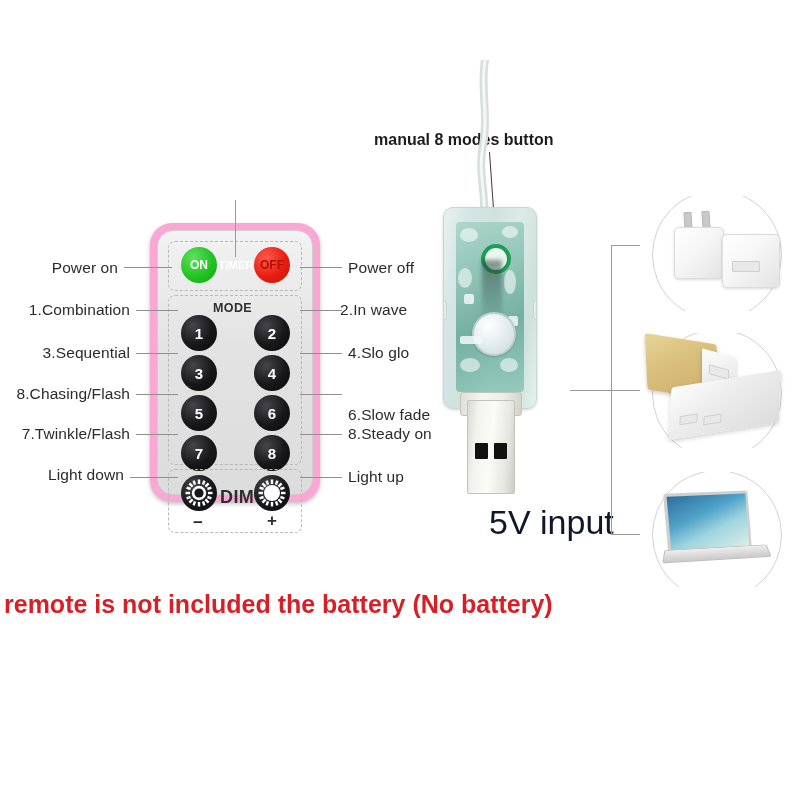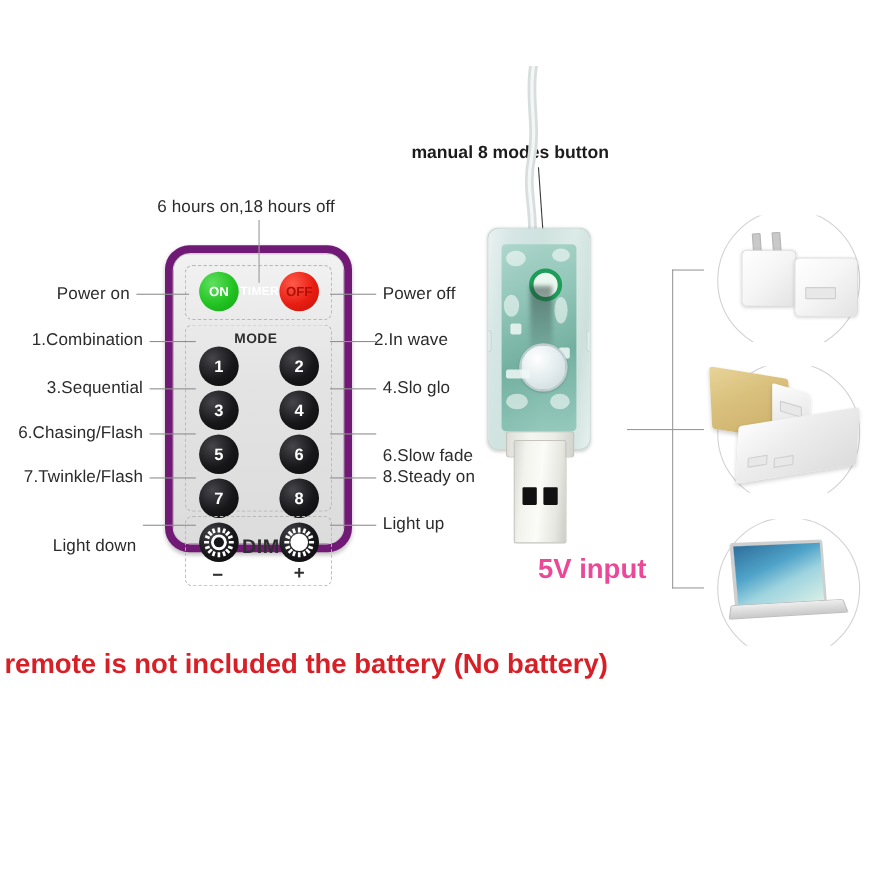--- a/index.html
+++ b/index.html
@@ -11,21 +11,21 @@
   .lbl{position:absolute;font-size:15.5px;color:#2b2b2b;white-space:nowrap;letter-spacing:.1px;}
   .lbl.r{text-align:left;}
   .lbl.l{text-align:right;}
 
   
   .lead{position:absolute;height:1px;background:#8f8f8f;}
   .leadv{position:absolute;width:1px;background:#9a9a9a;}
 
   
   .remote{position:absolute;left:150px;top:223px;width:170px;height:279px;
-          background:#701a75;border-radius:22px;
+          background:#f9a8d4;border-radius:22px;
           box-shadow:0 2px 4px rgba(0,0,0,.25);}
   .remote-face{position:absolute;left:7px;top:7px;right:7px;bottom:7px;
           background:linear-gradient(180deg,#f2f2f2 0%,#e3e3e3 45%,#dcdcdc 100%);
           border-radius:16px;border:1px solid #cfcfcf;}
   .grp{position:absolute;border:1px dashed #b8b8b8;border-radius:7px;}
   .grp-top{left:10px;top:10px;right:10px;height:48px;}
   .grp-mid{left:10px;top:64px;right:10px;height:168px;}
   .grp-dim{left:10px;top:238px;right:10px;height:62px;}
 
   .key{position:absolute;border-radius:50%;display:flex;align-items:center;
@@ -96,21 +96,21 @@
       box-shadow:0 2px 4px rgba(0,0,0,.2);}
   .bank-silver{position:absolute;
       background:linear-gradient(150deg,#fdfdfd 0%,#ededed 40%,#dcdcdc 100%);
       box-shadow:0 2px 4px rgba(0,0,0,.18);}
 
   .lap-screen{position:absolute;background:linear-gradient(160deg,#2f6f9c 0%,#4fa3c9 35%,#9fd4df 60%,#d9efe6 100%);
       border:3px solid #cfcfcf;border-radius:3px;}
   .lap-base{position:absolute;background:linear-gradient(180deg,#eeeeee,#c9c9c9);
       border:1px solid #bdbdbd;}
 
-  .bigtext{position:absolute;font-size:25px;font-weight:bold;color:#ec4899;white-space:nowrap;}
+  .bigtext{position:absolute;font-size:34px;font-weight:normal;color:#0f172a;white-space:nowrap;}
   .modetitle{position:absolute;font-size:16px;font-weight:bold;color:#1c1c1c;white-space:nowrap;}
   .warn{position:absolute;font-size:25px;font-weight:bold;color:#d81f26;white-space:nowrap;}
   .thinline{position:absolute;background:#3a3a3a;}
   .bracket{position:absolute;background:#9a9a9a;}
 </style>
 </head>
 <body>
 
 <div class="stage">
 
@@ -255,39 +255,38 @@
               <line x1="19" y1="6.6" x2="20.4" y2="2.6"></line>
           </g>
           <circle cx="15" cy="15" r="8" fill="#ffffff"></circle>
         </svg>
       </div>
       <div class="pm" style="left:35px;top:282px;">−</div>
       <div class="pm" style="left:109px;top:280px;">+</div>
     </div>
   </div>
 
-  <div class="lbl" style="left:143px;top:180px;">6 hours on,18 hours off</div>
   <div class="leadv" style="left:235px;top:200px;height:57px;"></div>
 
   <div class="lbl l" style="left:0px;top:259px;width:118px;">Power on</div>
   <div class="lead" style="left:124px;top:267px;width:48px;"></div>
 
   <div class="lbl l" style="left:0px;top:301px;width:130px;">1.Combination</div>
   <div class="lead" style="left:136px;top:310px;width:42px;"></div>
 
   <div class="lbl l" style="left:0px;top:344px;width:130px;">3.Sequential</div>
   <div class="lead" style="left:136px;top:353px;width:42px;"></div>
 
-  <div class="lbl l" style="left:0px;top:385px;width:130px;">6.Chasing/Flash</div>
+  <div class="lbl l" style="left:0px;top:385px;width:130px;">8.Chasing/Flash</div>
   <div class="lead" style="left:136px;top:394px;width:42px;"></div>
 
   <div class="lbl l" style="left:0px;top:425px;width:130px;">7.Twinkle/Flash</div>
   <div class="lead" style="left:136px;top:434px;width:42px;"></div>
 
-  <div class="lbl l" style="left:0px;top:488px;width:124px;">Light down</div>
+  <div class="lbl l" style="left:0px;top:466px;width:124px;">Light down</div>
   <div class="lead" style="left:130px;top:477px;width:48px;"></div>
 
   <div class="lead" style="left:300px;top:267px;width:42px;"></div>
   <div class="lbl r" style="left:348px;top:259px;">Power off</div>
 
   <div class="lead" style="left:300px;top:310px;width:42px;"></div>
   <div class="lbl r" style="left:340px;top:301px;">2.In wave</div>
 
   <div class="lead" style="left:300px;top:353px;width:42px;"></div>
   <div class="lbl r" style="left:348px;top:344px;">4.Slo glo</div>

